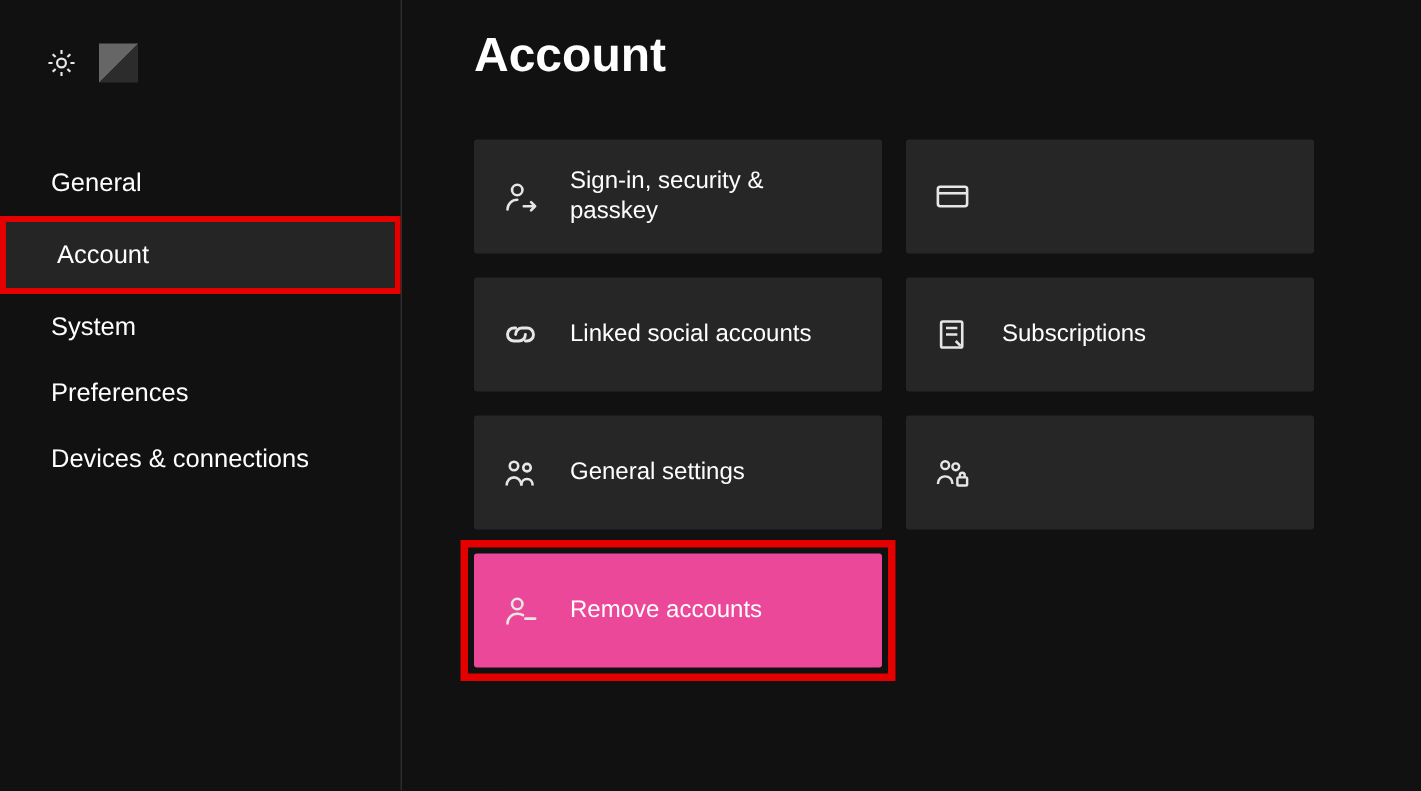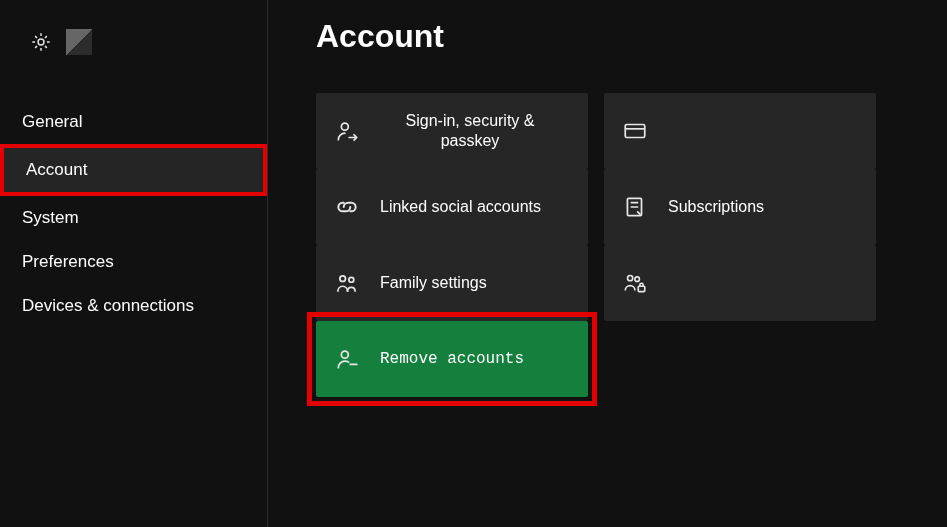--- a/index.html
+++ b/index.html
@@ -36,21 +36,21 @@
     background: linear-gradient(135deg,#6a6a6a 0 50%,#3a3a3a 50% 100%);
     filter: contrast(1.2);
   }
   .sidebar-nav {
     margin-top: 40px;
   }
   .sidebar-item {
     height: 44px;
     display: flex;
     align-items: center;
-    padding-left: 22px;
+    padding-left: 34px;
     font-size: 17px;
     font-weight: 400;
     color: #fefefe;
     cursor: pointer;
   }
   .sidebar-item.selected {
     background: #252525;
   }
   .highlight-box {
     border: 4px solid #e50000;
@@ -66,22 +66,21 @@
     background: #111111;
   }
   .page-title {
     font-size: 32px;
     font-weight: 600;
     margin: 0 0 38px 0;
   }
   .tile-grid {
     display: grid;
     grid-template-columns: 272px 272px;
-    gap: 0 16px;
-    text-align: center;
+    gap: 16px 16px;
   }
   .tile {
     background: #262626;
     height: 76px;
     border-radius: 2px;
     display: flex;
     align-items: center;
     padding: 0 18px;
     cursor: pointer;
   }
@@ -92,22 +91,21 @@
   }
   .tile-icon svg { width: 100%; height: 100%; }
   .tile-label {
     margin-left: 20px;
     font-size: 16px;
     line-height: 1.25;
     color: #fefefe;
     max-width: 180px;
   }
   .tile.highlighted {
-    background: #15803d;
-    font-family: Liberation Mono, monospace;
+    background: #ec4899;
   }
   .tile-highlight-wrap {
     border: 5px solid #e50000;
     padding: 4px;
     margin: -9px;
   }
   .tile-highlight-wrap .tile { height: 76px; }
 </style>
 </head>
 <body>
@@ -196,21 +194,21 @@
 
       <div class="tile">
         <span class="tile-icon">
           <svg viewBox="0 0 24 24" fill="none" stroke="#e6e6e6" stroke-width="1.6">
             <circle cx="8" cy="8" r="2.6"></circle>
             <circle cx="16" cy="9" r="2.3"></circle>
             <path d="M3.5 20c0-3 2-5 4.5-5s4.5 2 4.5 5"></path>
             <path d="M12.5 20c0-2.5 1.6-4 3.5-4s3.5 1.5 3.5 4"></path>
           </svg>
         </span>
-        <span class="tile-label">Family settings</span>
+        <span class="tile-label">General settings</span>
       </div>
 
       <div class="tile">
         <span class="tile-icon">
           <svg viewBox="0 0 24 24" fill="none" stroke="#e6e6e6" stroke-width="1.5">
             <circle cx="7.5" cy="7.5" r="2.4"></circle>
             <circle cx="14" cy="8.5" r="2.1"></circle>
             <path d="M3 19c0-2.8 2-4.6 4.5-4.6S12 16.2 12 19"></path>
             <rect x="15" y="15" width="6" height="5" rx="0.8"></rect>
             <path d="M16.5 15v-1.3a1.5 1.5 0 0 1 3 0V15"></path>

